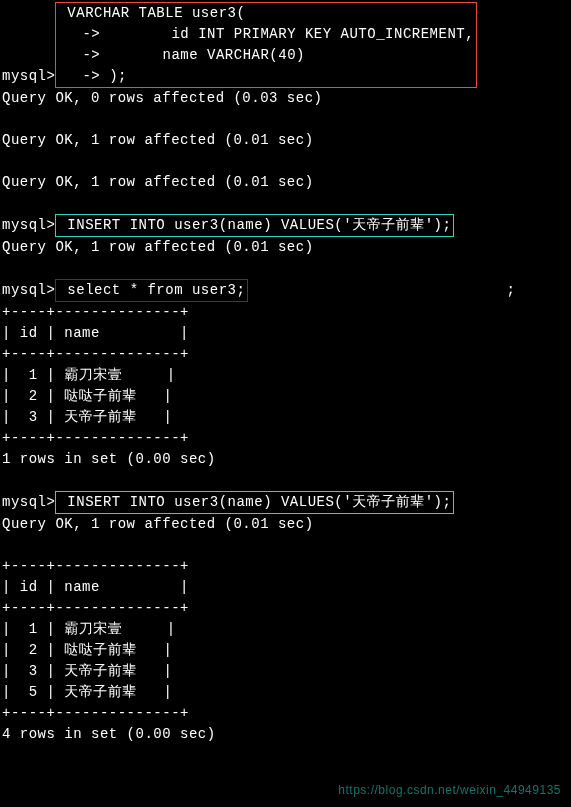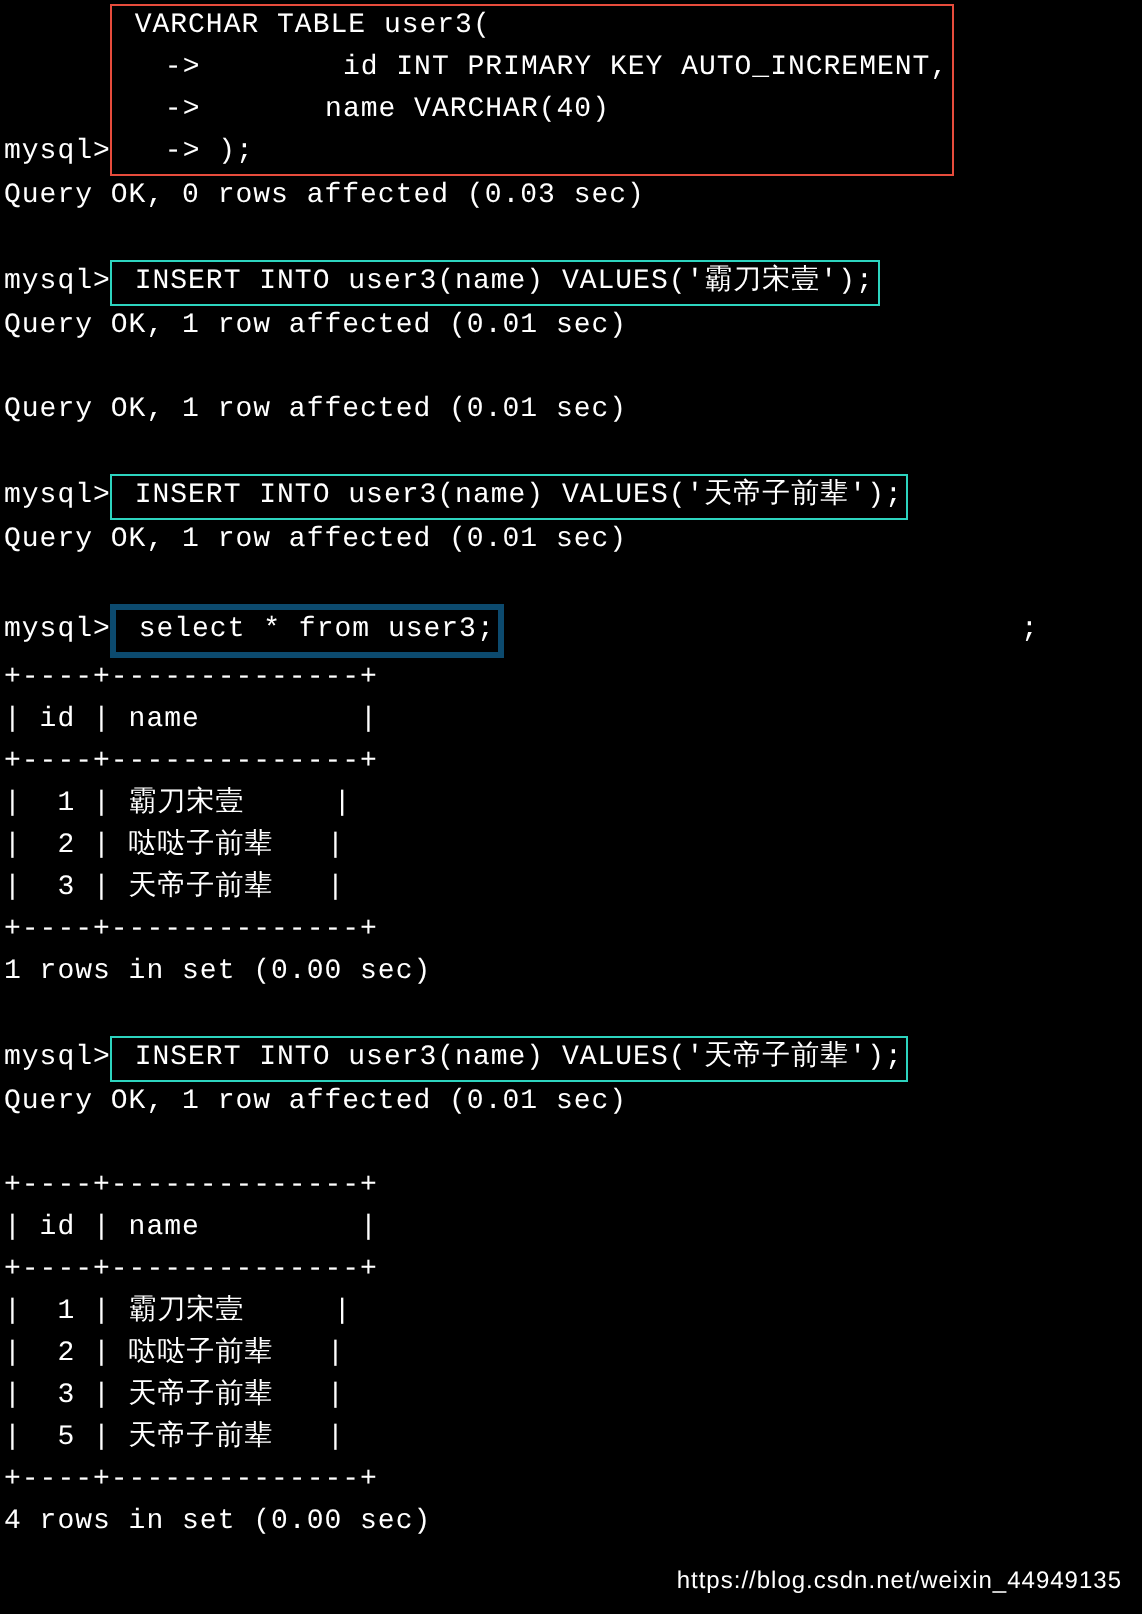--- a/index.html
+++ b/index.html
@@ -26,44 +26,43 @@
       border: 1px solid #e74c3c;
       display: inline-block;
       padding: 0 2px;
     }
     .box-cyan {
       border: 1px solid #2dd4bf;
       display: inline-block;
       padding: 0 2px;
     }
     .box-purple {
-      border: 3px solid #0c4a6e;
+      border: 1px solid #0c4a6e;
       display: inline-block;
       padding: 0 2px;
     }
     .line {
       white-space: pre;
     }
     .watermark {
       position: absolute;
       right: 10px;
       bottom: 8px;
-      color: #ffffff;
+      color: #0f766e;
       font-size: 12px;
       font-family: sans-serif;
     }
   </style>
 </head>
 <body>
 
 <div class="terminal">
   <div class="line"><span>mysql&gt;</span><span class="box-red"><span> VARCHAR TABLE user3(</span><br><span class="arrow">-&gt;</span><span>        id INT PRIMARY KEY AUTO_INCREMENT,</span><br><span class="arrow">-&gt;</span><span>       name VARCHAR(40)</span><br><span class="arrow">-&gt;</span><span> );</span></span></div>
   <div class="line">Query OK, 0 rows affected (0.03 sec)</div>
   <div class="line"> </div>
-  <div class="line"><span>mysql&gt;</span><span class="box-cyan"> INSERT INTO user3(name) VALUES('霸刀宋壹');</span></div>
   <div class="line">Query OK, 1 row affected (0.01 sec)</div>
   <div class="line"> </div>
   <div class="line">Query OK, 1 row affected (0.01 sec)</div>
   <div class="line"> </div>
   <div class="line"><span>mysql&gt;</span><span class="box-cyan"> INSERT INTO user3(name) VALUES('天帝子前辈');</span></div>
   <div class="line">Query OK, 1 row affected (0.01 sec)</div>
   <div class="line"> </div>
   <div class="line"><span>mysql&gt;</span><span class="box-purple"> select * from user3;</span><span>                             </span><span>;</span></div>
   <div class="line">+----+--------------+</div>
   <div class="line">| id | name         |</div>

